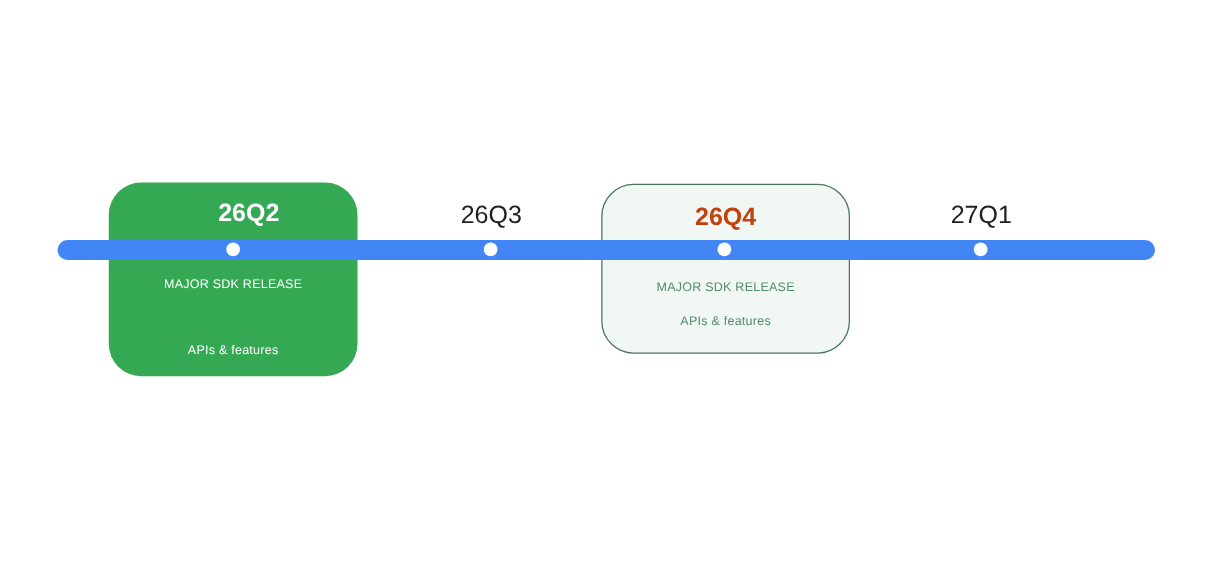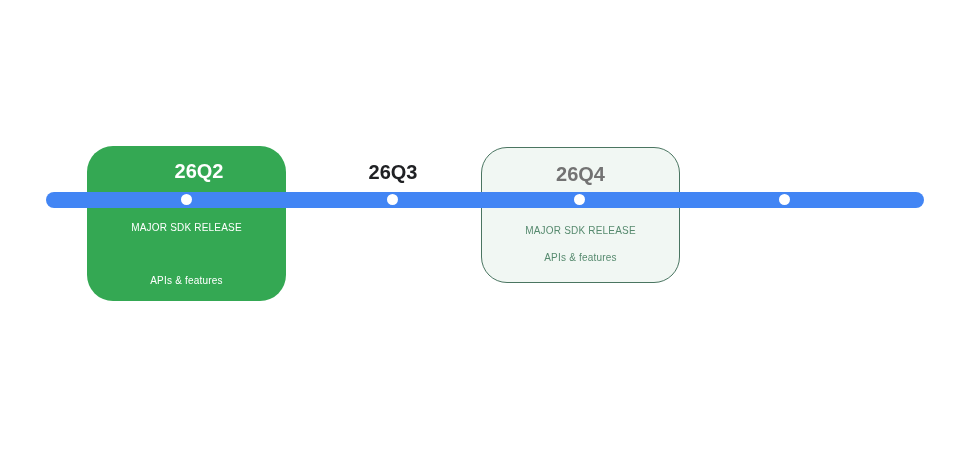--- a/index.html
+++ b/index.html
@@ -41,21 +41,21 @@
   .dot-q1 { left: 779px; top: 194px; }
   
   .q-label {
     position: absolute;
     width: 120px;
     top: 160px;
     height: 24px;
     line-height: 24px;
     text-align: center;
     font-size: 20px;
-    font-weight: 700;
+    font-weight: 400;
     color: #202124;
     z-index: 3;
   }
   .q-label-q3 { left: 333px; }
   .q-label-q1 { left: 725px; }
   
   .card {
     position: absolute;
     border-radius: 26px;
     z-index: 1;
@@ -78,21 +78,21 @@
   }
   .card-title {
     position: absolute;
     left: 0; right: 0;
     text-align: center;
     font-size: 20px;
     font-weight: 600;
     line-height: 24px;
   }
   .card-filled .card-title { top: 13px; color: #ffffff; padding-left: 25px; }
-  .card-outline .card-title { top: 14px; color: #737373; }
+  .card-outline .card-title { top: 14px; color: #c2410c; }
   .card-line {
     position: absolute;
     left: 0; right: 0;
     text-align: center;
     font-size: 10px;
     font-weight: 500;
     line-height: 20px;
     letter-spacing: 0.2px;
   }
   .card-filled .card-line { color: #ffffff; }
@@ -110,20 +110,21 @@
 
   <div class="timeline-bar"></div>
 
   <div class="dot dot-q2"></div>
   <div class="dot dot-q3"></div>
   <div class="dot dot-q4"></div>
   <div class="dot dot-q1"></div>
 
   <div class="q-label q-label-q3">26Q3</div>
 
+  <div class="q-label q-label-q1">27Q1</div>
 
   <div class="card card-filled">
     <div class="card-title">26Q2</div>
     <div class="card-line line-1">MAJOR SDK RELEASE</div>
     <div class="card-line line-3">APIs &amp; features</div>
   </div>
 
   <div class="card card-outline">
     <div class="card-title">26Q4</div>
     <div class="card-line line-1">MAJOR SDK RELEASE</div>

